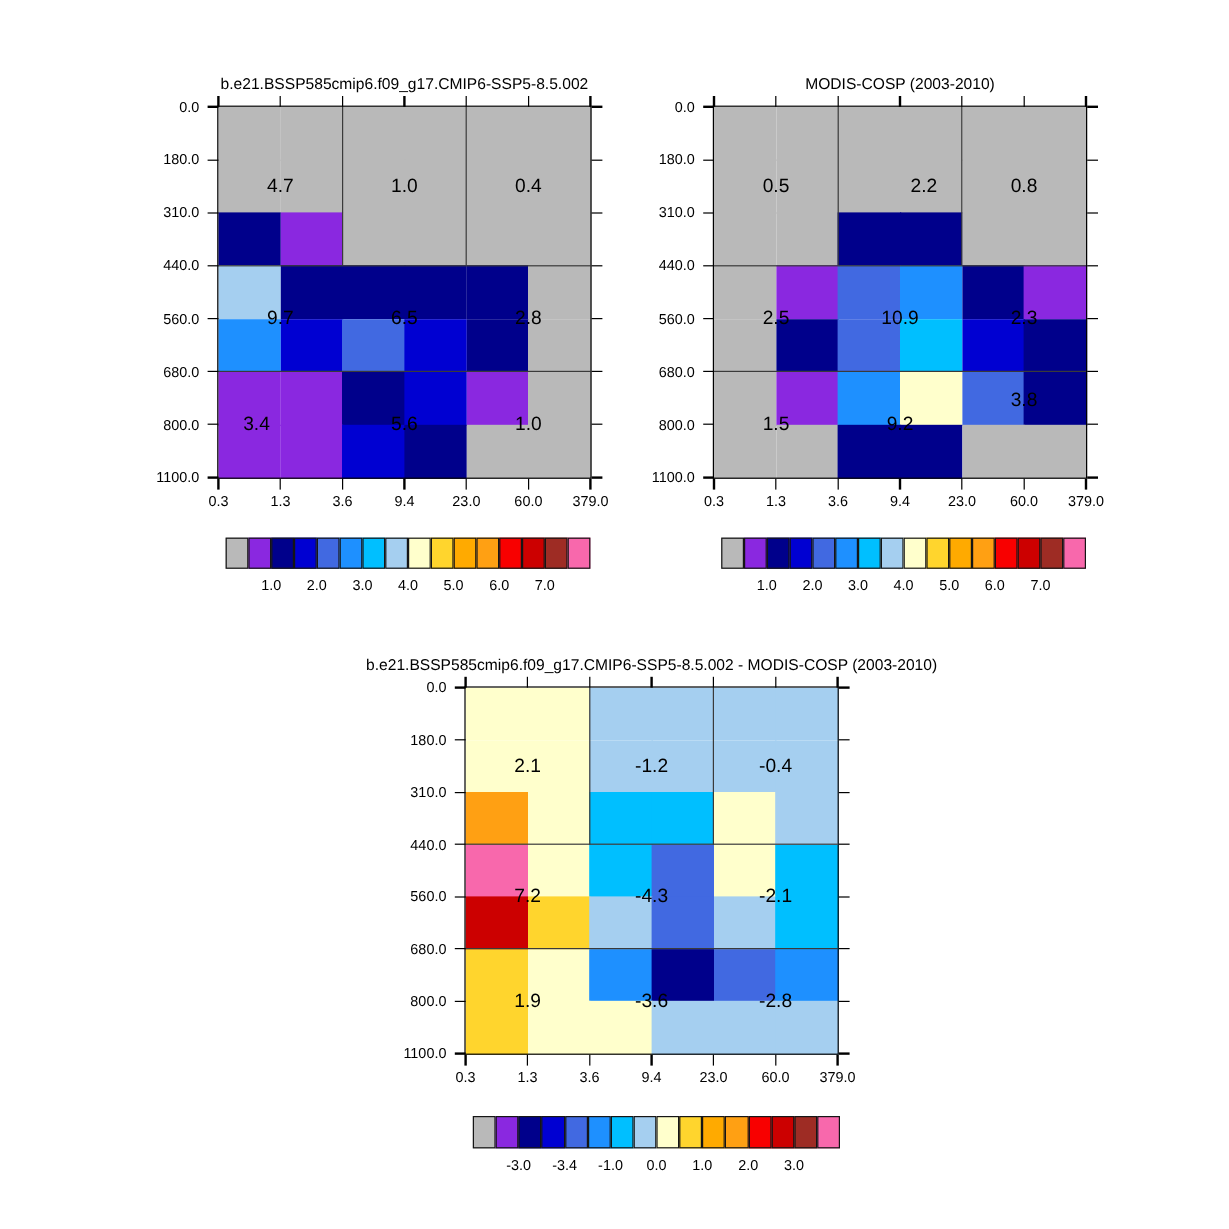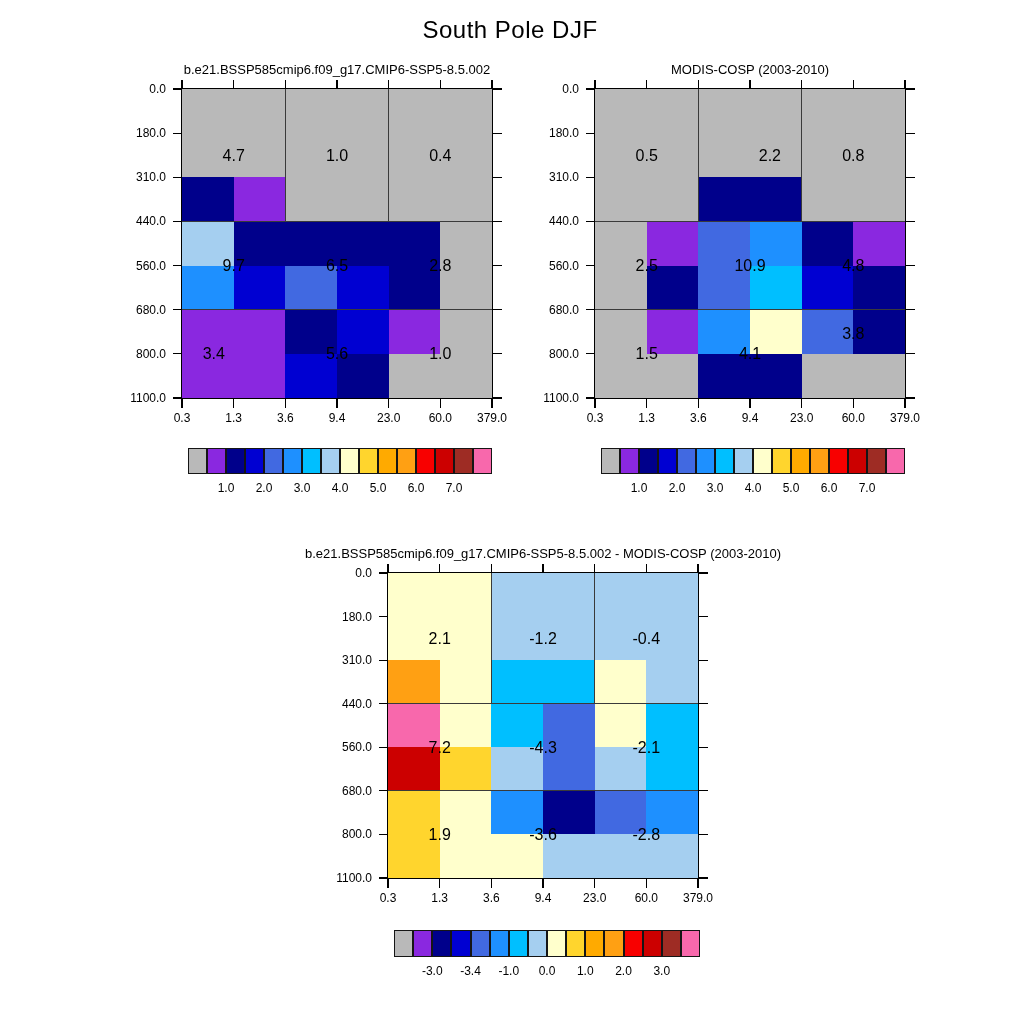--- a/index.html
+++ b/index.html
@@ -15,21 +15,20 @@
   .t0{left:182px;top:62px;width:310px;}
   .t1{left:595px;top:62px;width:310px;}
   .t2{left:238px;top:546px;width:610px;}
   .ticklab{font-size:12px;line-height:14px;}
   .statlab{font-size:16px;line-height:19px;}
 </style>
 </head>
 <body>
 
 <div id="canvas">
-  <div class="main-title">South Pole DJF</div>
   <div class="panel-title t0">b.e21.BSSP585cmip6.f09_g17.CMIP6-SSP5-8.5.002</div>
   <div class="panel-title t1">MODIS-COSP (2003-2010)</div>
   <div class="panel-title t2">b.e21.BSSP585cmip6.f09_g17.CMIP6-SSP5-8.5.002 - MODIS-COSP (2003-2010)</div>
 <div style="position: absolute; left: 182px; top: 89px; width: 52.3667px; height: 44.8429px; background: rgb(185, 185, 185);"></div>
     <div style="position: absolute; left: 233.667px; top: 89px; width: 52.3667px; height: 44.8429px; background: rgb(185, 185, 185);"></div>
     <div style="position: absolute; left: 285.333px; top: 89px; width: 52.3667px; height: 44.8429px; background: rgb(185, 185, 185);"></div>
     <div style="position: absolute; left: 337px; top: 89px; width: 52.3667px; height: 44.8429px; background: rgb(185, 185, 185);"></div>
     <div style="position: absolute; left: 388.667px; top: 89px; width: 52.3667px; height: 44.8429px; background: rgb(185, 185, 185);"></div>
     <div style="position: absolute; left: 440.333px; top: 89px; width: 52.3667px; height: 44.8429px; background: rgb(185, 185, 185);"></div>
     <div style="position: absolute; left: 182px; top: 133.143px; width: 52.3667px; height: 44.8429px; background: rgb(185, 185, 185);"></div>
@@ -240,23 +239,23 @@
     <div style="position: absolute; left: 852.733px; top: 79.5px; width: 1.2px; height: 9px; background: rgb(0, 0, 0);"></div>
     <div class="ticklab" style="position: absolute; left: 827.333px; top: 411px; width: 52px; text-align: center;">60.0</div>
     <div style="position: absolute; left: 904.4px; top: 398.5px; width: 1.2px; height: 9px; background: rgb(0, 0, 0);"></div>
     <div style="position: absolute; left: 904.4px; top: 79.5px; width: 1.2px; height: 9px; background: rgb(0, 0, 0);"></div>
     <div class="ticklab" style="position: absolute; left: 879px; top: 411px; width: 52px; text-align: center;">379.0</div>
     <div class="statlab" style="position: absolute; left: 615.667px; top: 145.714px; width: 62px; text-align: center;">0.5</div>
     <div class="statlab" style="position: absolute; left: 719px; top: 145.714px; width: 62px; text-align: right;">2.2</div>
     <div class="statlab" style="position: absolute; left: 822.333px; top: 145.714px; width: 62px; text-align: center;">0.8</div>
     <div class="statlab" style="position: absolute; left: 615.667px; top: 256.071px; width: 62px; text-align: center;">2.5</div>
     <div class="statlab" style="position: absolute; left: 719px; top: 256.071px; width: 62px; text-align: center;">10.9</div>
-    <div class="statlab" style="position: absolute; left: 822.333px; top: 256.071px; width: 62px; text-align: center;">4.8</div>
+    <div class="statlab" style="position: absolute; left: 822.333px; top: 256.071px; width: 62px; text-align: center;">2.3</div>
     <div class="statlab" style="position: absolute; left: 615.667px; top: 344.357px; width: 62px; text-align: center;">1.5</div>
-    <div class="statlab" style="position: absolute; left: 719px; top: 344.357px; width: 62px; text-align: center;">4.1</div>
+    <div class="statlab" style="position: absolute; left: 719px; top: 344.357px; width: 62px; text-align: center;">9.2</div>
     <div class="statlab" style="position: absolute; left: 822.333px; top: 324px; width: 62px; text-align: center;">3.8</div>
     <div style="position: absolute; left: 601px; top: 448px; width: 19px; height: 26px; background: rgb(185, 185, 185); box-sizing: border-box; border: 1px solid rgb(21, 21, 21);"></div>
     <div style="position: absolute; left: 620px; top: 448px; width: 19px; height: 26px; background: rgb(138, 40, 224); box-sizing: border-box; border: 1px solid rgb(21, 21, 21);"></div>
     <div style="position: absolute; left: 639px; top: 448px; width: 19px; height: 26px; background: rgb(0, 0, 139); box-sizing: border-box; border: 1px solid rgb(21, 21, 21);"></div>
     <div style="position: absolute; left: 658px; top: 448px; width: 19px; height: 26px; background: rgb(0, 0, 210); box-sizing: border-box; border: 1px solid rgb(21, 21, 21);"></div>
     <div style="position: absolute; left: 677px; top: 448px; width: 19px; height: 26px; background: rgb(65, 105, 225); box-sizing: border-box; border: 1px solid rgb(21, 21, 21);"></div>
     <div style="position: absolute; left: 696px; top: 448px; width: 19px; height: 26px; background: rgb(30, 144, 255); box-sizing: border-box; border: 1px solid rgb(21, 21, 21);"></div>
     <div style="position: absolute; left: 715px; top: 448px; width: 19px; height: 26px; background: rgb(0, 191, 255); box-sizing: border-box; border: 1px solid rgb(21, 21, 21);"></div>
     <div style="position: absolute; left: 734px; top: 448px; width: 19px; height: 26px; background: rgb(165, 207, 240); box-sizing: border-box; border: 1px solid rgb(21, 21, 21);"></div>
     <div style="position: absolute; left: 753px; top: 448px; width: 19px; height: 26px; background: rgb(255, 255, 204); box-sizing: border-box; border: 1px solid rgb(21, 21, 21);"></div>

